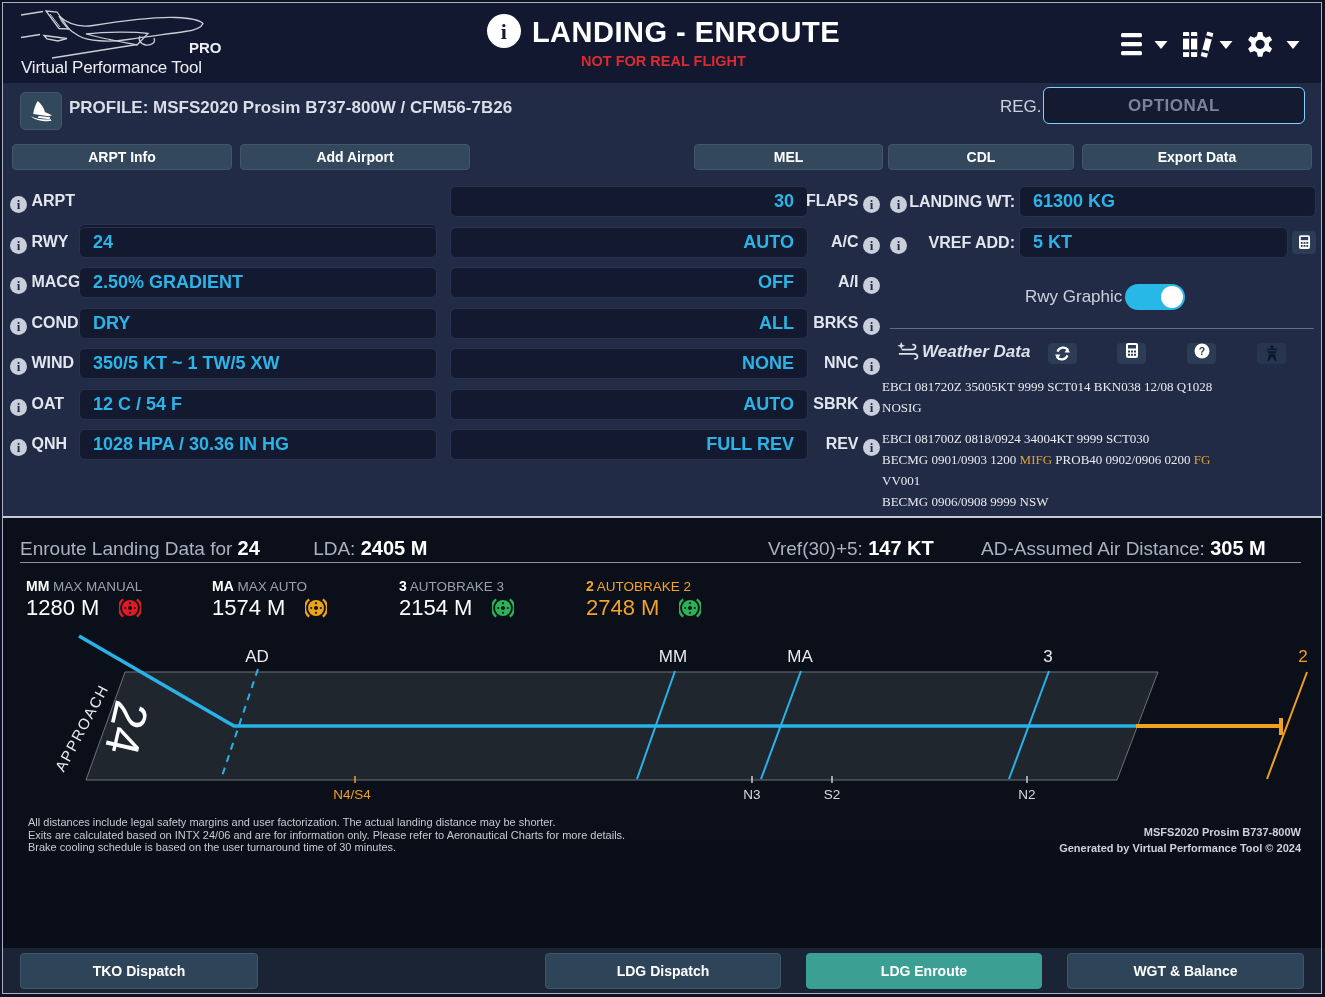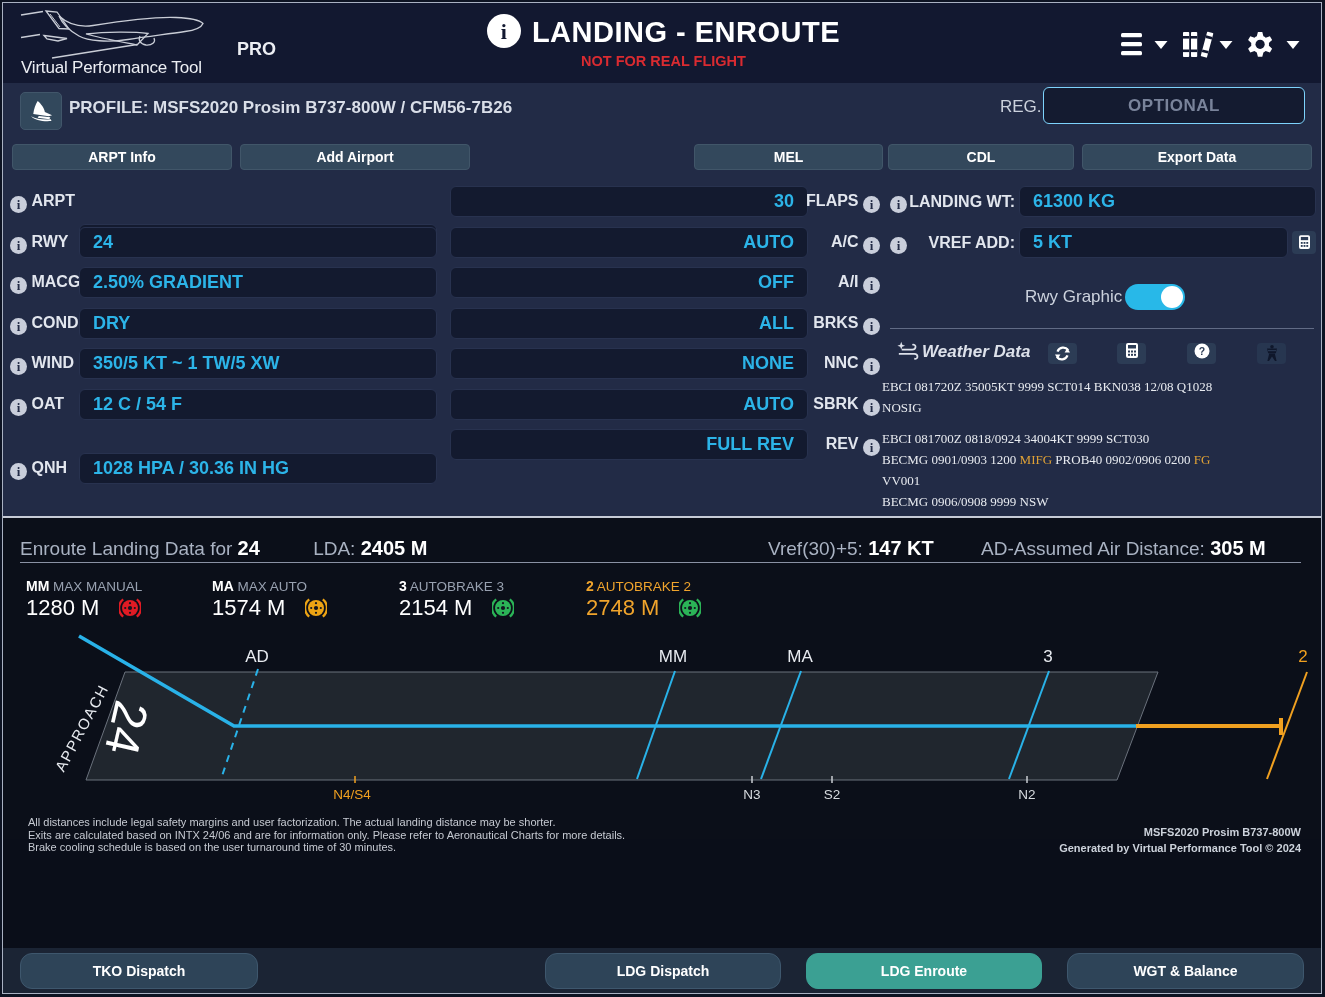--- a/index.html
+++ b/index.html
@@ -4,21 +4,21 @@
 <style>
   * { box-sizing: border-box; margin: 0; padding: 0; }
   html,body { width:1325px; height:997px; overflow:hidden; background:#0d1322;
     font-family:"Liberation Sans", sans-serif; }
   #page { position:absolute; left:2px; top:2px; width:1320px; height:992px;
     border:1px solid #a9b1c2; background:#0a0e19; }
 
   
   #hdr { position:absolute; left:0; top:0; width:1318px; height:80px; background:#121830; }
   #logo { position:absolute; left:11px; top:4px; }
-  #pro { position:absolute; left:186px; top:36px; color:#eceef3; font-weight:bold; font-size:18px;margin-left:48px; }
+  #pro { position:absolute; left:186px; top:36px; color:#eceef3; font-weight:bold; font-size:15px; }
   #vpt { position:absolute; left:18px; top:55px; color:#eceef3; font-size:17px; letter-spacing:-0.2px; }
   #titlewrap { position:absolute; left:-2px; top:0; width:1325px; text-align:center; }
   #title { margin-top:11px; color:#fff; font-size:29px; font-weight:bold; letter-spacing:0.5px; }
   #title .ic { display:inline-block; vertical-align:-6px; margin-right:11px; }
   #notreal { color:#d92b31; font-size:14.5px; font-weight:bold; margin-top:-2px; letter-spacing:0px; }
   .hicons { position:absolute; top:28px; }
 
   
   #formsec { position:absolute; left:0; top:80px; width:1318px; height:435px; background:#222b46; border-bottom:2px solid #c6cbd6; }
   #profbtn { position:absolute; left:17px; top:9px; width:42px; height:38px; background:#32485c;
@@ -63,21 +63,21 @@
   .bic { position:absolute; left:93px; top:19px; }
   .rblock.warn .t1, .rblock.warn .t1 b, .rblock.warn .t2 { color:#f0a42c; }
 
   #disc { position:absolute; left:25px; top:297px; color:#c6cad2; font-size:11px; line-height:12.5px; }
   #cred { position:absolute; right:20px; top:305px; color:#ccd2db; font-size:11px; font-weight:bold;
      text-align:right; line-height:16px; }
 
   
   #nav { position:absolute; left:0; top:945px; width:1318px; height:45px; background:#1b2434; }
   .nbtn { position:absolute; top:5px; height:36px; background:#2e4458; border:1px solid #3e576d;
-     border-radius:12px; color:#fff; font-size:14px; font-weight:bold; text-align:center; line-height:34px; }
+     border-radius:4px; color:#fff; font-size:14px; font-weight:bold; text-align:center; line-height:34px; }
   .nbtn.act { background:#3ba093; border-color:#3ba093; }
 </style>
 </head>
 <body>
 <div id="page">
 
   <div id="hdr">
     <svg id="logo" width="200" height="56" viewBox="14 4 200 56" fill="none" stroke="#c9cdd6" stroke-width="1.3">
       <path d="M21 12 L43 8.5"></path>
       <path d="M46 8 L57 9 L69 26 L59 25.5 Z"></path>
@@ -165,21 +165,21 @@
     <div class="inp" style="left:69px; top:0; width:358px; padding-left:13px;">DRY</div>
         </div>
 <div class="row" style="left:7px; top:265.0px; width:430px;">
     <span style="position:absolute; left:0; top:6px;"><span class="icirc">i</span> <span class="lab">WIND</span></span>
     <div class="inp" style="left:69px; top:0; width:358px; padding-left:13px;">350/5 KT ~ 1 TW/5 XW</div>
         </div>
 <div class="row" style="left:7px; top:305.5px; width:430px;">
     <span style="position:absolute; left:0; top:6px;"><span class="icirc">i</span> <span class="lab">OAT</span></span>
     <div class="inp" style="left:69px; top:0; width:358px; padding-left:13px;">12 C / 54 F</div>
         </div>
-<div class="row" style="left:7px; top:346.0px; width:430px;margin-top:24px;">
+<div class="row" style="left:7px; top:346.0px; width:430px;">
     <span style="position:absolute; left:0; top:6px;"><span class="icirc">i</span> <span class="lab">QNH</span></span>
     <div class="inp" style="left:69px; top:0; width:358px; padding-left:13px;">1028 HPA / 30.36 IN HG</div>
         </div>
 <div class="row" style="left:447px; top:103.0px; width:430px;">
     <div class="inp" style="left:0; top:0; width:358px; padding-right:13px; text-align:right;">30</div>
     <span style="position:absolute; right:0px; top:6px;"><span class="lab">FLAPS</span> <span class="icirc">i</span></span>
         </div>
 <div class="row" style="left:447px; top:143.5px; width:430px;">
     <div class="inp" style="left:0; top:0; width:358px; padding-right:13px; text-align:right;">AUTO</div>
     <span style="position:absolute; right:0px; top:6px;"><span class="lab">A/C</span> <span class="icirc">i</span></span>

